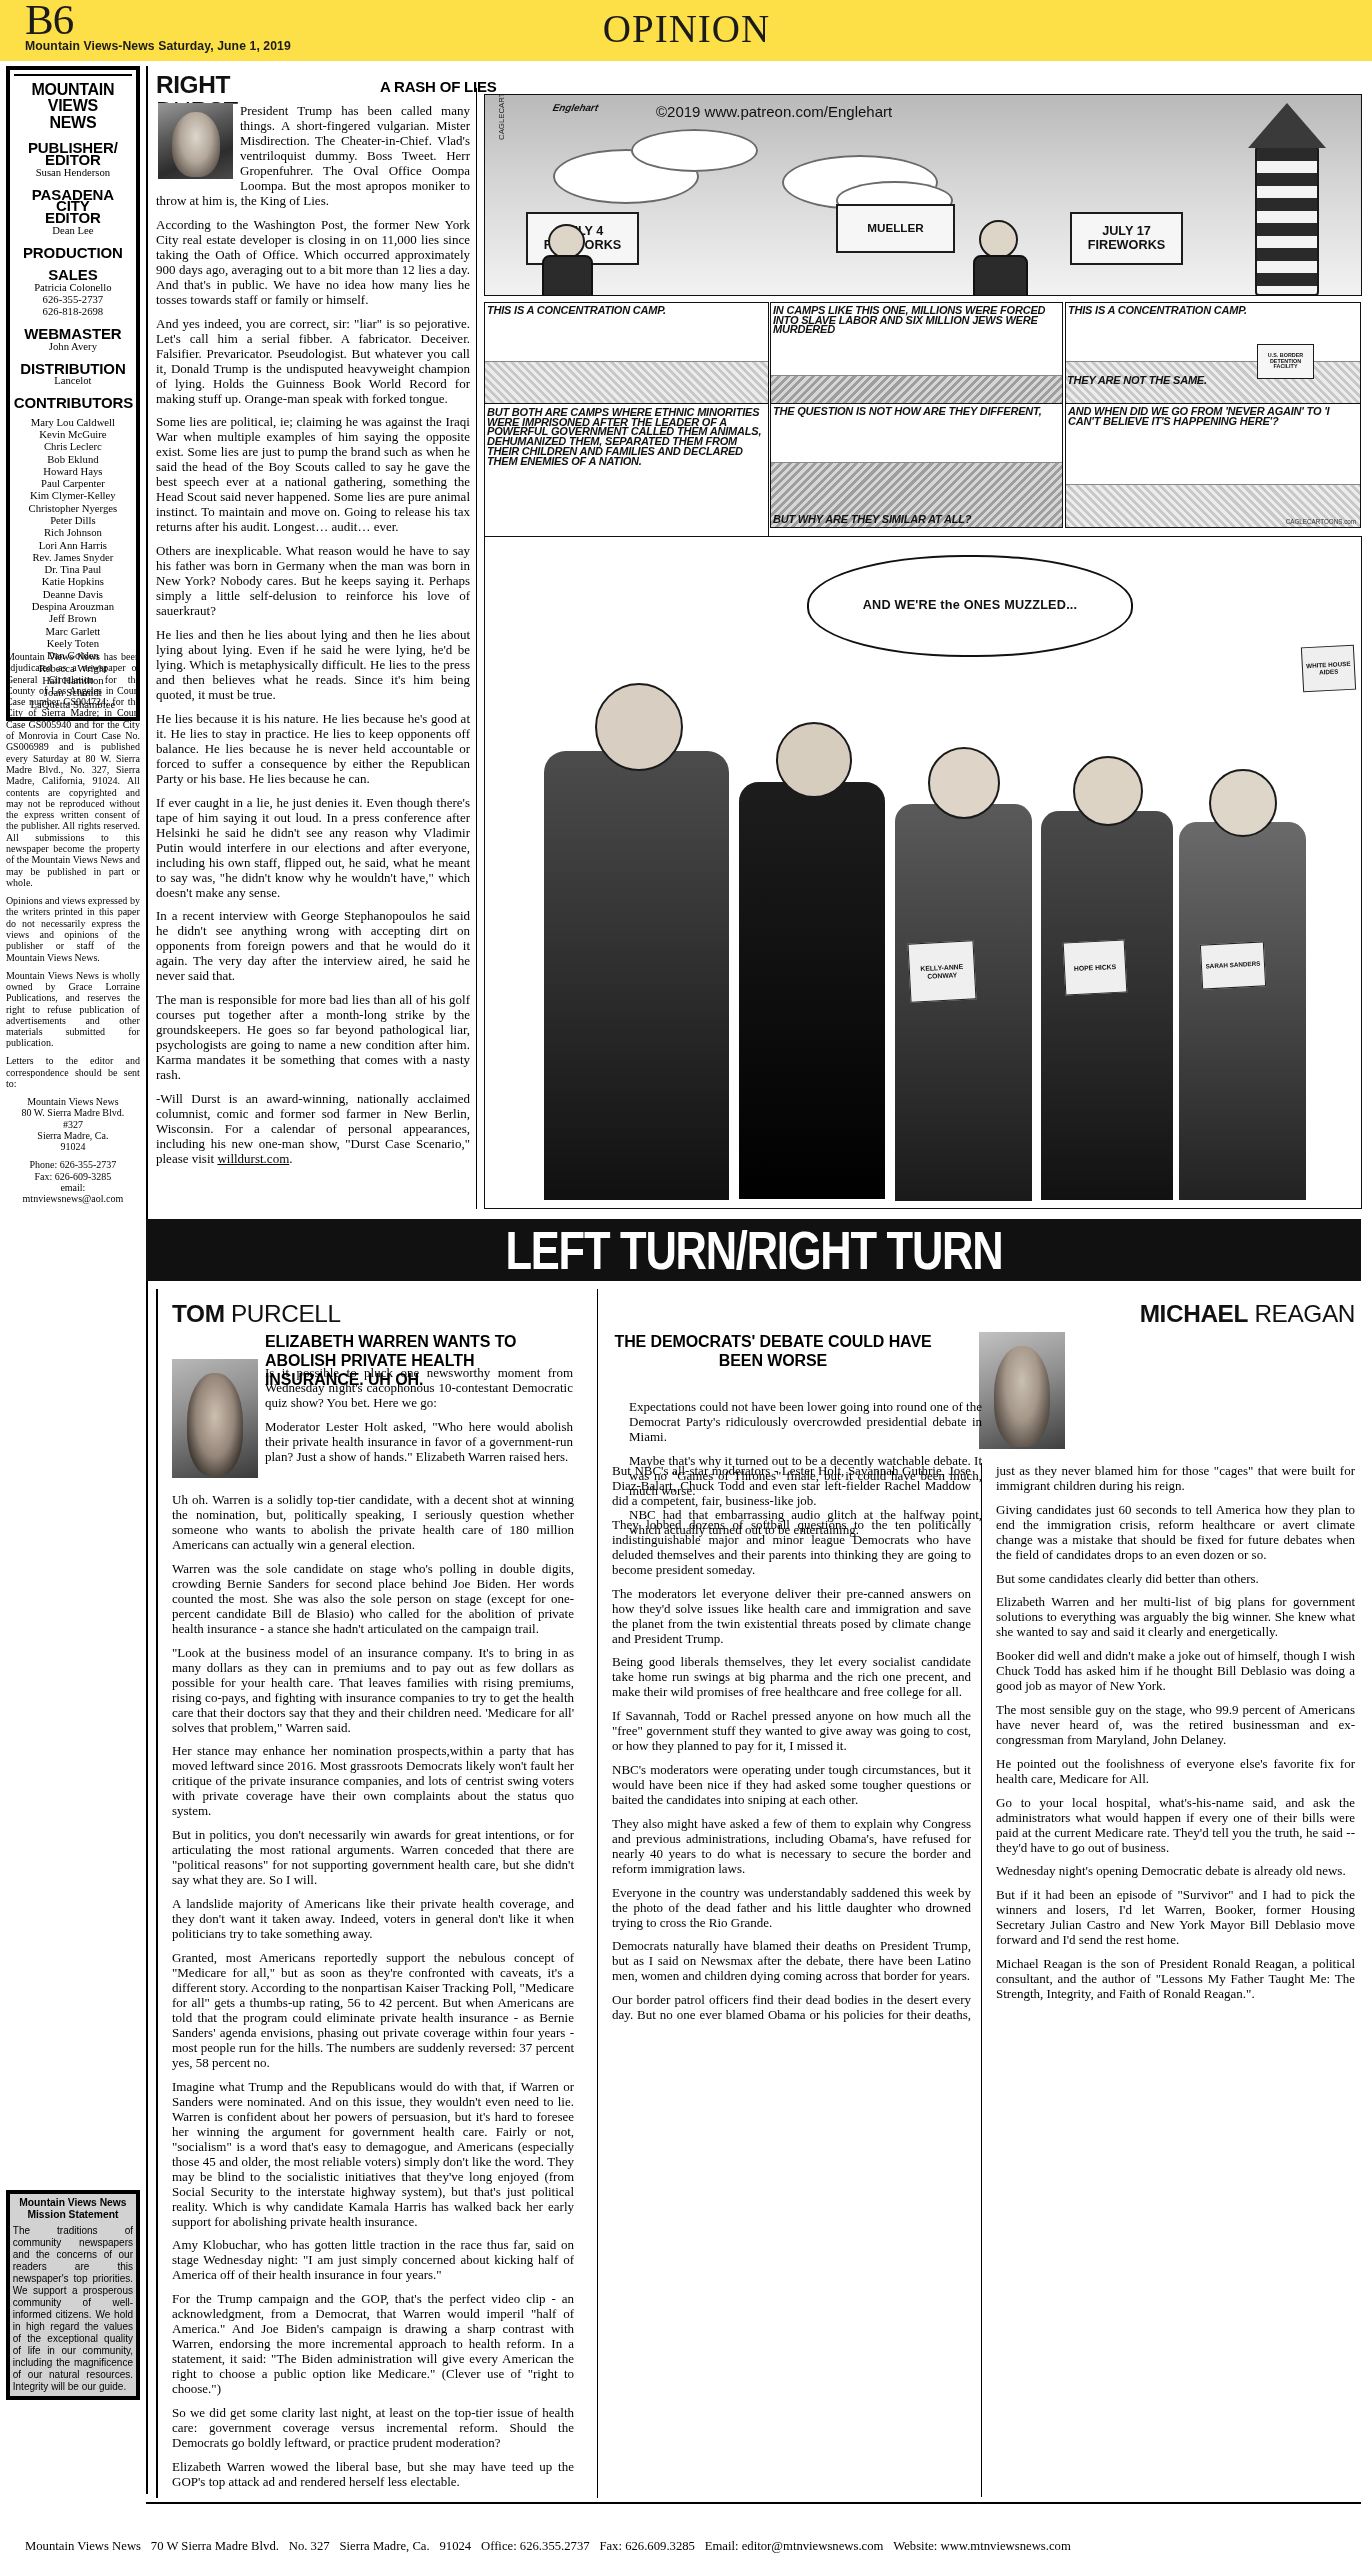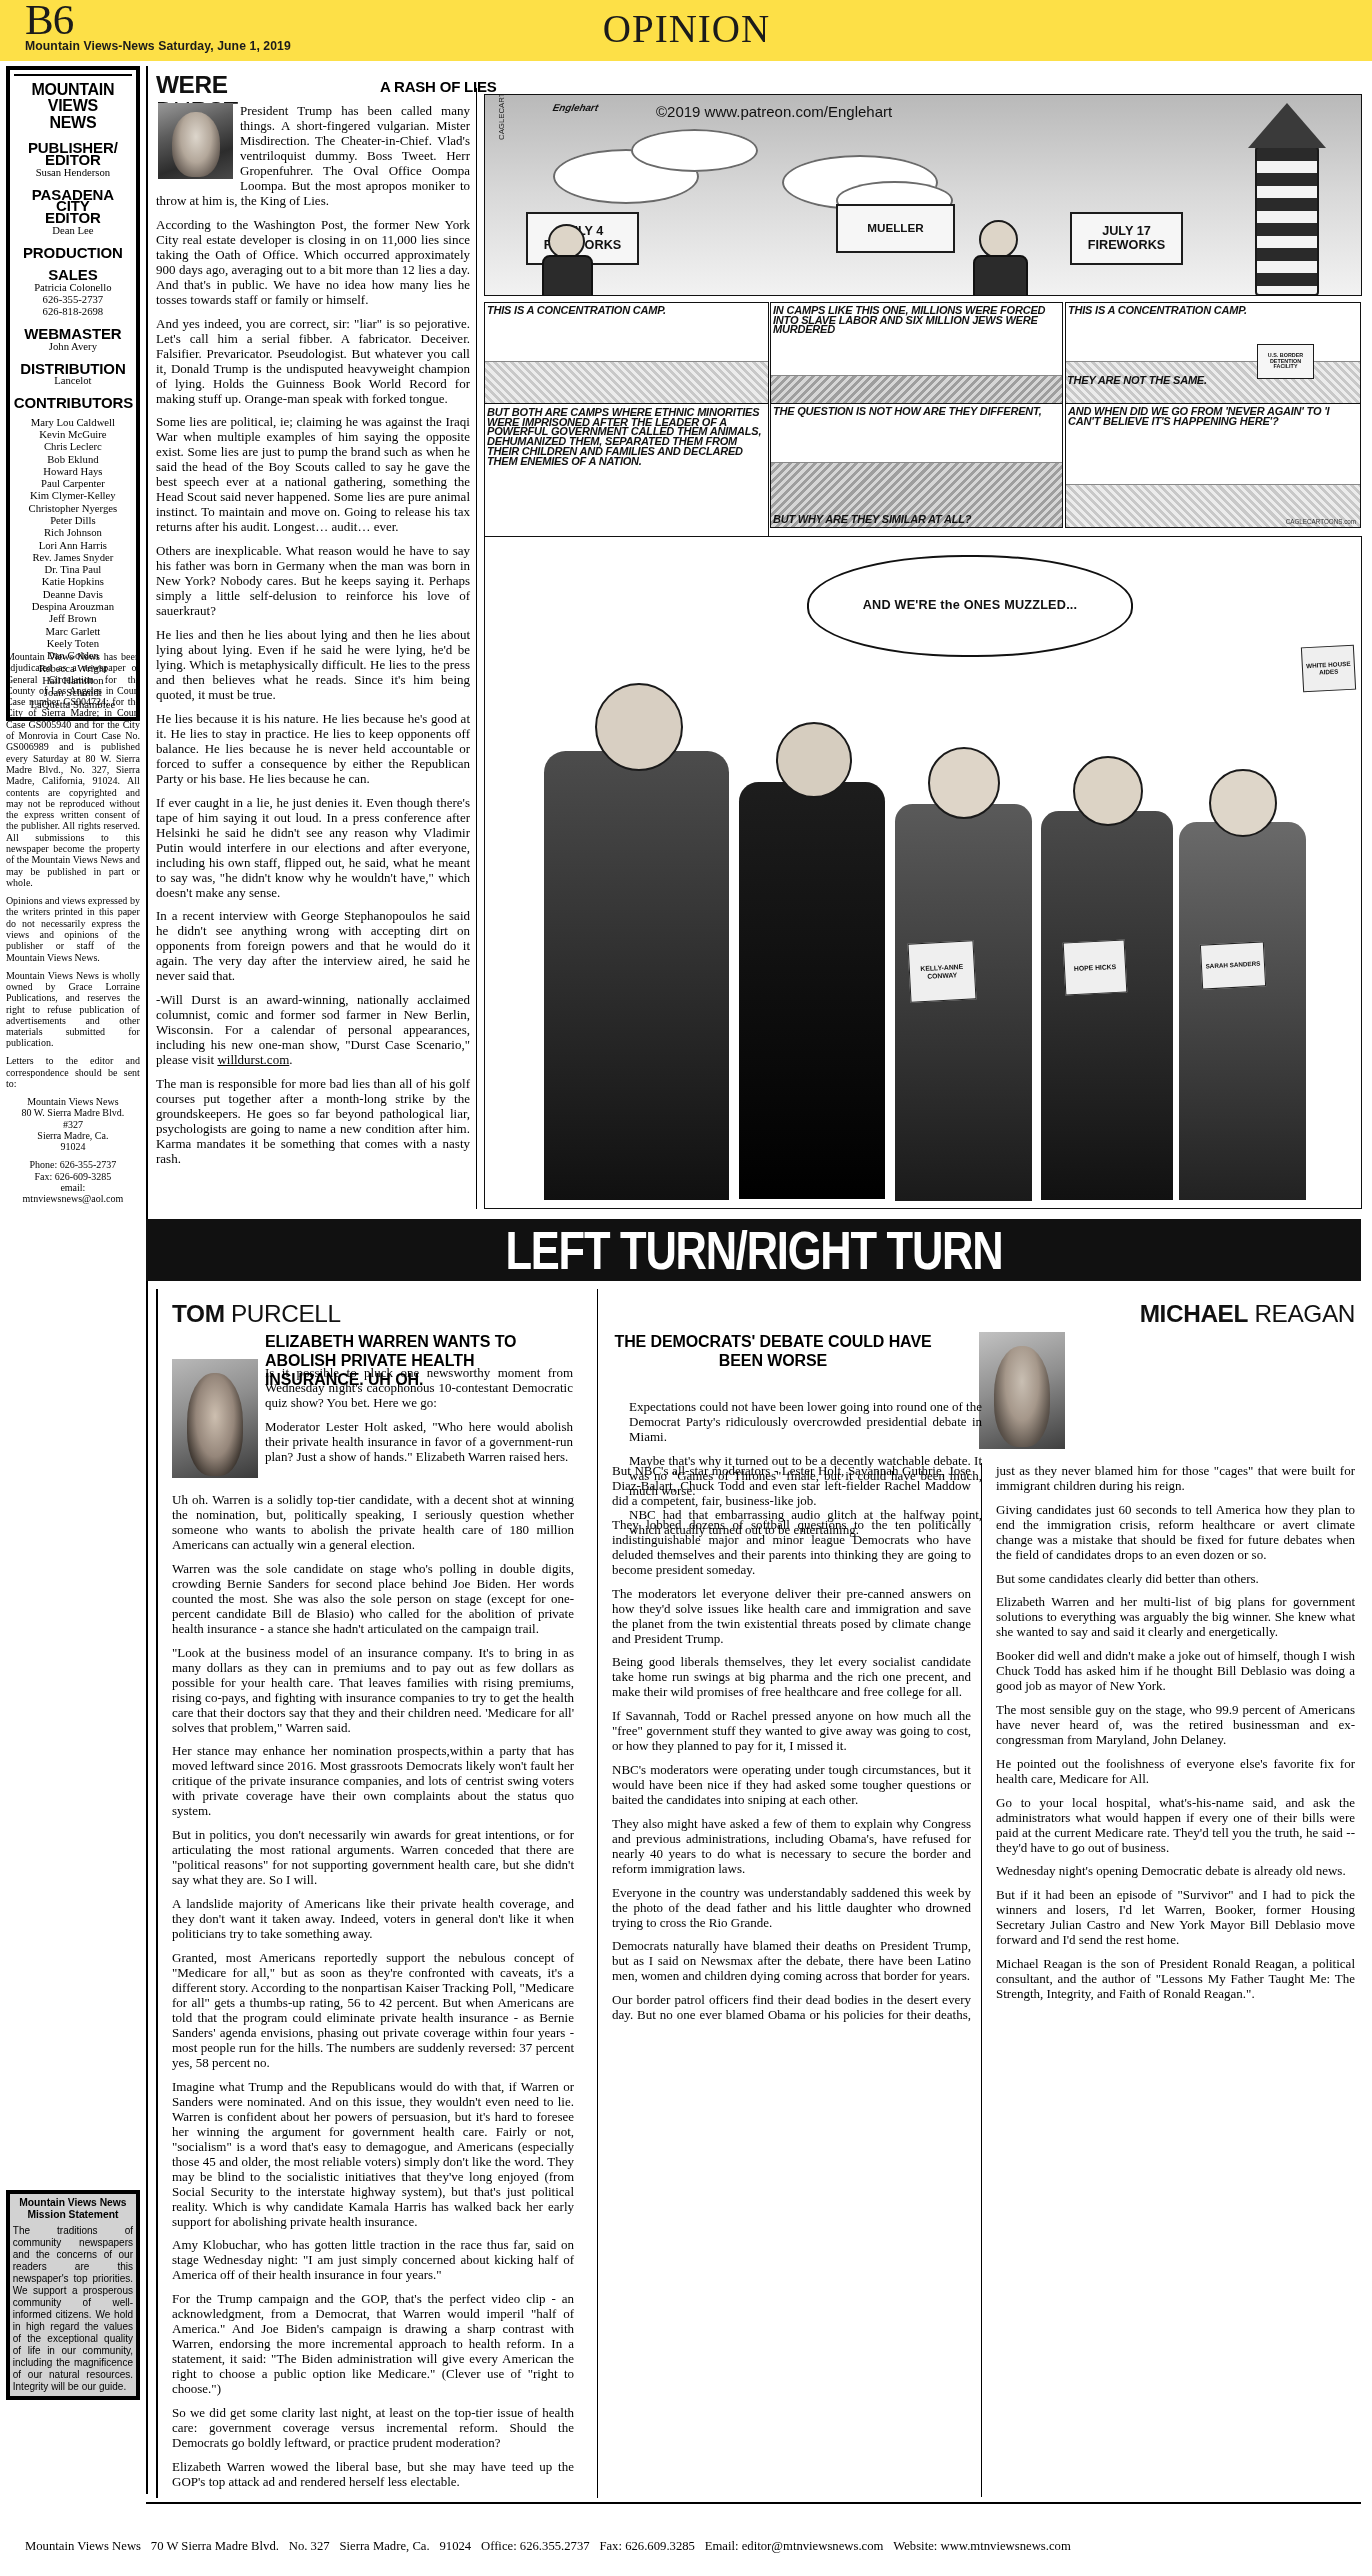--- a/index.html
+++ b/index.html
@@ -305,41 +305,41 @@
 
   <div class="missionbox" style="top:2190px;">
     <h4>Mountain Views News</h4>
     <h4>Mission Statement</h4>
     <div class="mtxt">The traditions of community newspapers and the concerns of our readers are this newspaper's top priorities. We support a prosperous community of well-informed citizens. We hold in high regard the values of the exceptional quality of life in our community, including the magnificence of our natural resources. Integrity will be our guide.</div>
   </div>
 
   <div class="vrule" style="left:146px;top:66px;height:2428px;width:2px;"></div>
 
   <div style="position:absolute;left:156px;top:72px;width:159px;" class="byline">
-    <b>WERE</b>
+    <b>RIGHT</b>
     <span>DURST</span>
   </div>
 
   <div class="kicker" style="position:absolute;left:380px;top:78px;width:254px;">A RASH OF LIES</div>
 
   <div class="photo p-durst" style="position:absolute;left:158px;top:103px;width:75px;height:76px;"></div>
 
   <div class="body-col" id="durst-col" style="position:absolute;left:156px;top:103px;width:314px;">
       <div style="float: left; width: 84px; height: 80px;"></div>
       <p>President Trump has been called many things. A short-fingered vulgarian. Mister Misdirection. The Cheater-in-Chief. Vlad's ventriloquist dummy. Boss Tweet. Herr Gropenfuhrer. The Oval Office Oompa Loompa. But the most apropos moniker to throw at him is, the King of Lies.</p>
       <p>According to the Washington Post, the former New York City real estate developer is closing in on 11,000 lies since taking the Oath of Office. Which occurred approximately 900 days ago, averaging out to a bit more than 12 lies a day. And that's in public. We have no idea how many lies he tosses towards staff or family or himself.</p>
       <p>And yes indeed, you are correct, sir: "liar" is so pejorative. Let's call him a serial fibber. A fabricator. Deceiver. Falsifier. Prevaricator. Pseudologist. But whatever you call it, Donald Trump is the undisputed heavyweight champion of lying. Holds the Guinness Book World Record for making stuff up. Orange-man speak with forked tongue.</p>
       <p>Some lies are political, ie; claiming he was against the Iraqi War when multiple examples of him saying the opposite exist. Some lies are just to pump the brand such as when he said the head of the Boy Scouts called to say he gave the best speech ever at a national gathering, something the Head Scout said never happened. Some lies are pure animal instinct. To maintain and move on. Going to release his tax returns after his audit. Longest… audit… ever.</p>
       <p>Others are inexplicable. What reason would he have to say his father was born in Germany when the man was born in New York? Nobody cares. But he keeps saying it. Perhaps simply a little self-delusion to reinforce his love of sauerkraut?</p>
       <p>He lies and then he lies about lying and then he lies about lying about lying. Even if he said he were lying, he'd be lying. Which is metaphysically difficult. He lies to the press and then believes what he reads. Since it's him being quoted, it must be true.</p>
       <p>He lies because it is his nature. He lies because he's good at it. He lies to stay in practice. He lies to keep opponents off balance. He lies because he is never held accountable or forced to suffer a consequence by either the Republican Party or his base. He lies because he can.</p>
       <p>If ever caught in a lie, he just denies it. Even though there's tape of him saying it out loud. In a press conference after Helsinki he said he didn't see any reason why Vladimir Putin would interfere in our elections and after everyone, including his own staff, flipped out, he said, what he meant to say was, "he didn't know why he wouldn't have," which doesn't make any sense.</p>
       <p>In a recent interview with George Stephanopoulos he said he didn't see anything wrong with accepting dirt on opponents from foreign powers and that he would do it again. The very day after the interview aired, he said he never said that.</p>
+      <p>The man is responsible for more bad lies than all of his golf courses put together after a month-long strike by the groundskeepers. He goes so far beyond pathological liar, psychologists are going to name a new condition after him. Karma mandates it be something that comes with a nasty rash.</p>
       <p><span>-Will Durst is an award-winning, nationally acclaimed columnist, comic and former sod farmer in New Berlin, Wisconsin. For a calendar of personal appearances, including his new one-man show, "Durst Case Scenario," please visit </span><a href="#">willdurst.com</a><span>.</span></p>
-      <p>The man is responsible for more bad lies than all of his golf courses put together after a month-long strike by the groundskeepers. He goes so far beyond pathological liar, psychologists are going to name a new condition after him. Karma mandates it be something that comes with a nasty rash.</p>
     </div>
 
   <div class="vrule" style="left:476px;top:88px;height:1121px;"></div>
 
   <div class="cartoon" style="left:484px;top:94px;width:878px;height:202px;">
     <div class="c-sky"></div>
     <div class="sig" style="left:68px;top:6.8px;font-style:italic;font-weight:bold;transform:skewX(-12deg);">Englehart</div>
     <div class="credit" style="left:171px;top:7.8px;">©2019 www.patreon.com/Englehart</div>
     <div class="sidecredit" style="left:11.7px;top:45px;">CAGLECARTOONS.com</div>
 

